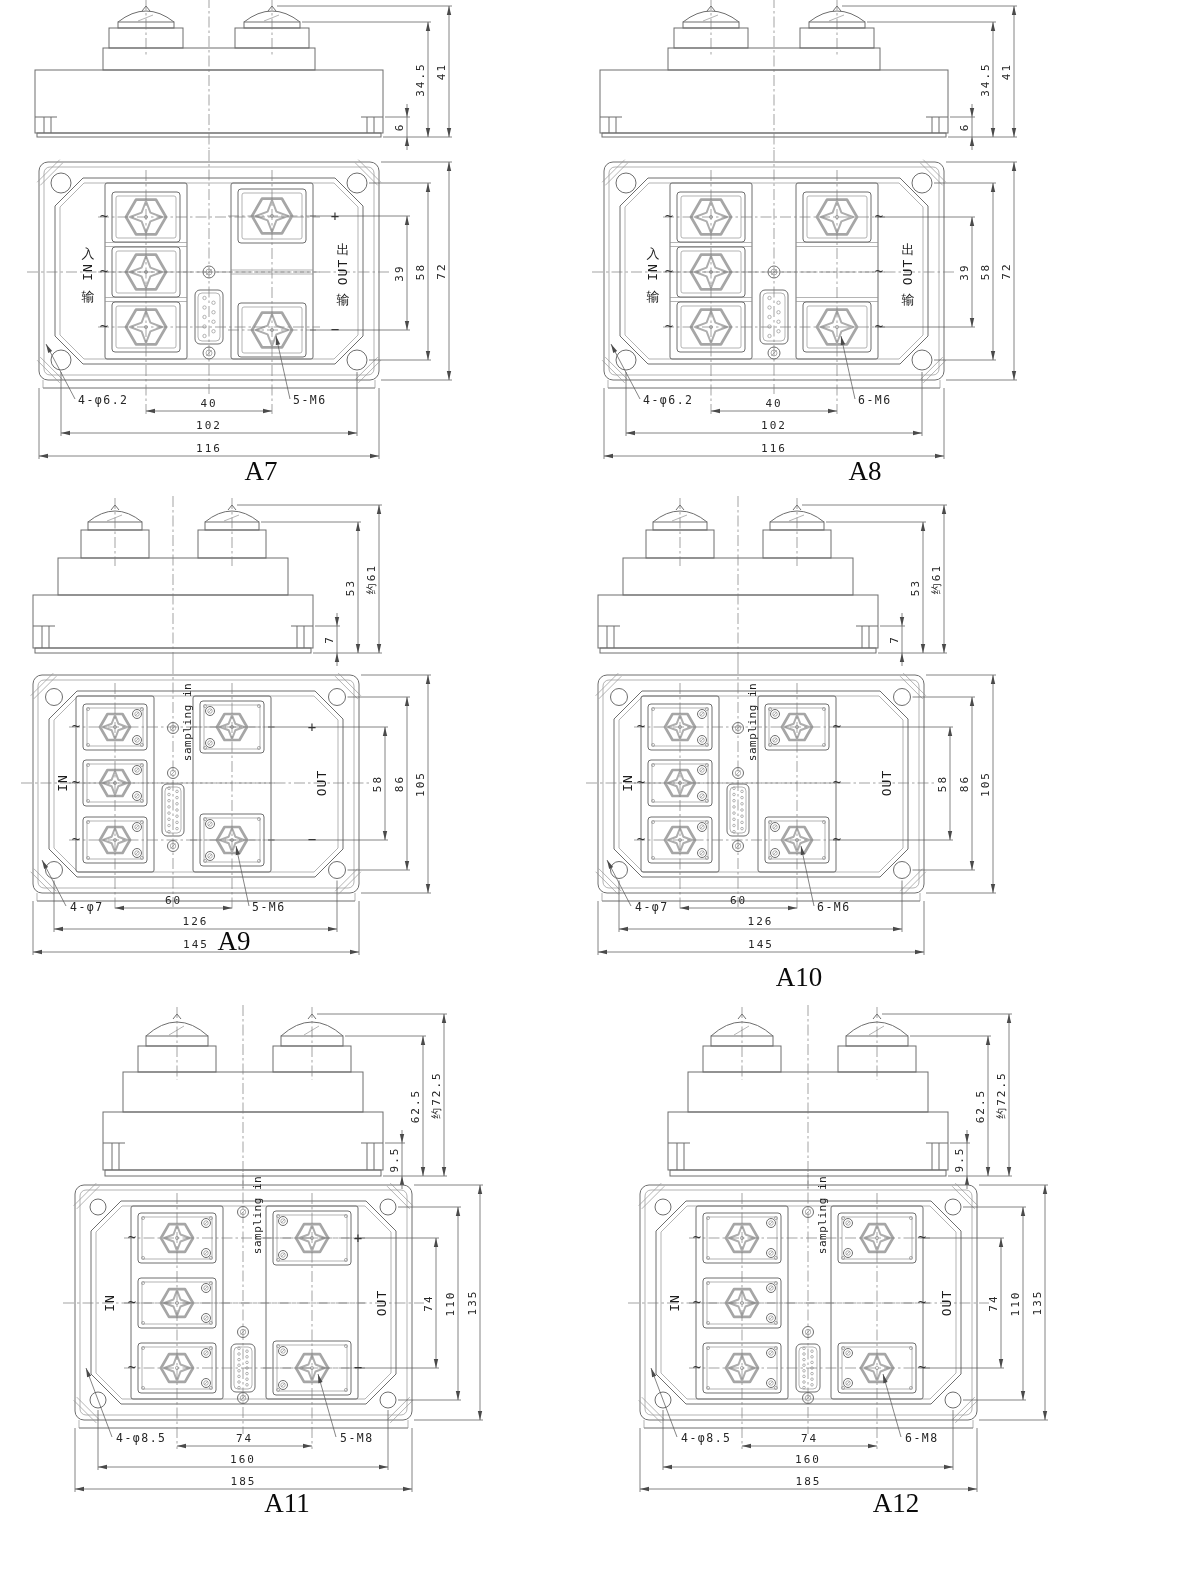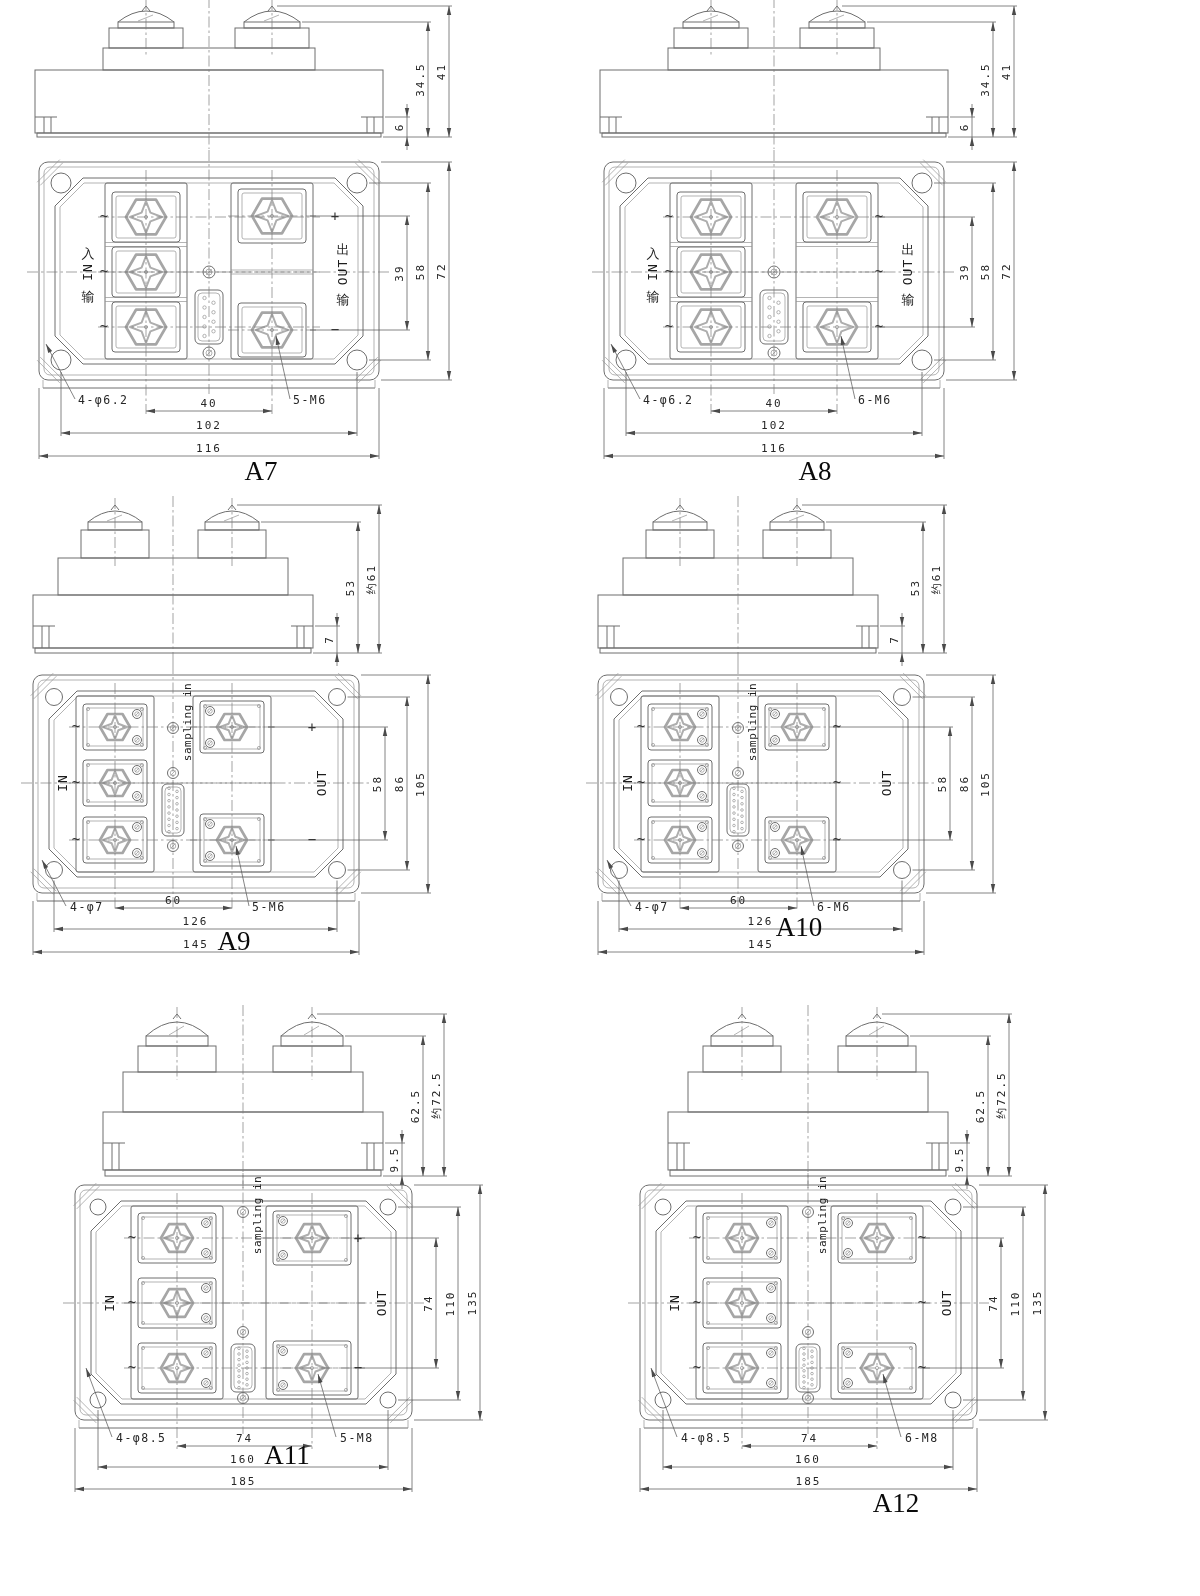--- a/index.html
+++ b/index.html
@@ -1345,18 +1345,18 @@
             <polygon points="86,368 91.23217855940231,375.6461956241343 87.1147876557358,377.1976762545014" class="arr"></polygon>
             <text x="340" y="442" class="nt" text-anchor="start">6-M8</text>
             <line x1="318" y1="374" x2="336" y2="437" class="dim"></line>
             <polygon points="318,374 322.5878428358862,382.0493290473932 318.3571374662666,383.2581020101416" class="arr"></polygon>
           </g>
         </g>
       </svg>
   </div>
 
   <div class="title" style="left:172px;top:456px">A7</div>
-  <div class="title" style="left:726px;top:456px">A8</div>
+  <div class="title" style="left:776px;top:456px">A8</div>
   <div class="title" style="left:145px;top:926px">A9</div>
-  <div class="title" style="left:710px;top:912px">A10</div>
-  <div class="title" style="left:198px;top:1440px">A11</div>
+  <div class="title" style="left:710px;top:962px">A10</div>
+  <div class="title" style="left:198px;top:1488px">A11</div>
   <div class="title" style="left:807px;top:1488px">A12</div>
 </div>
 
 </body></html>

